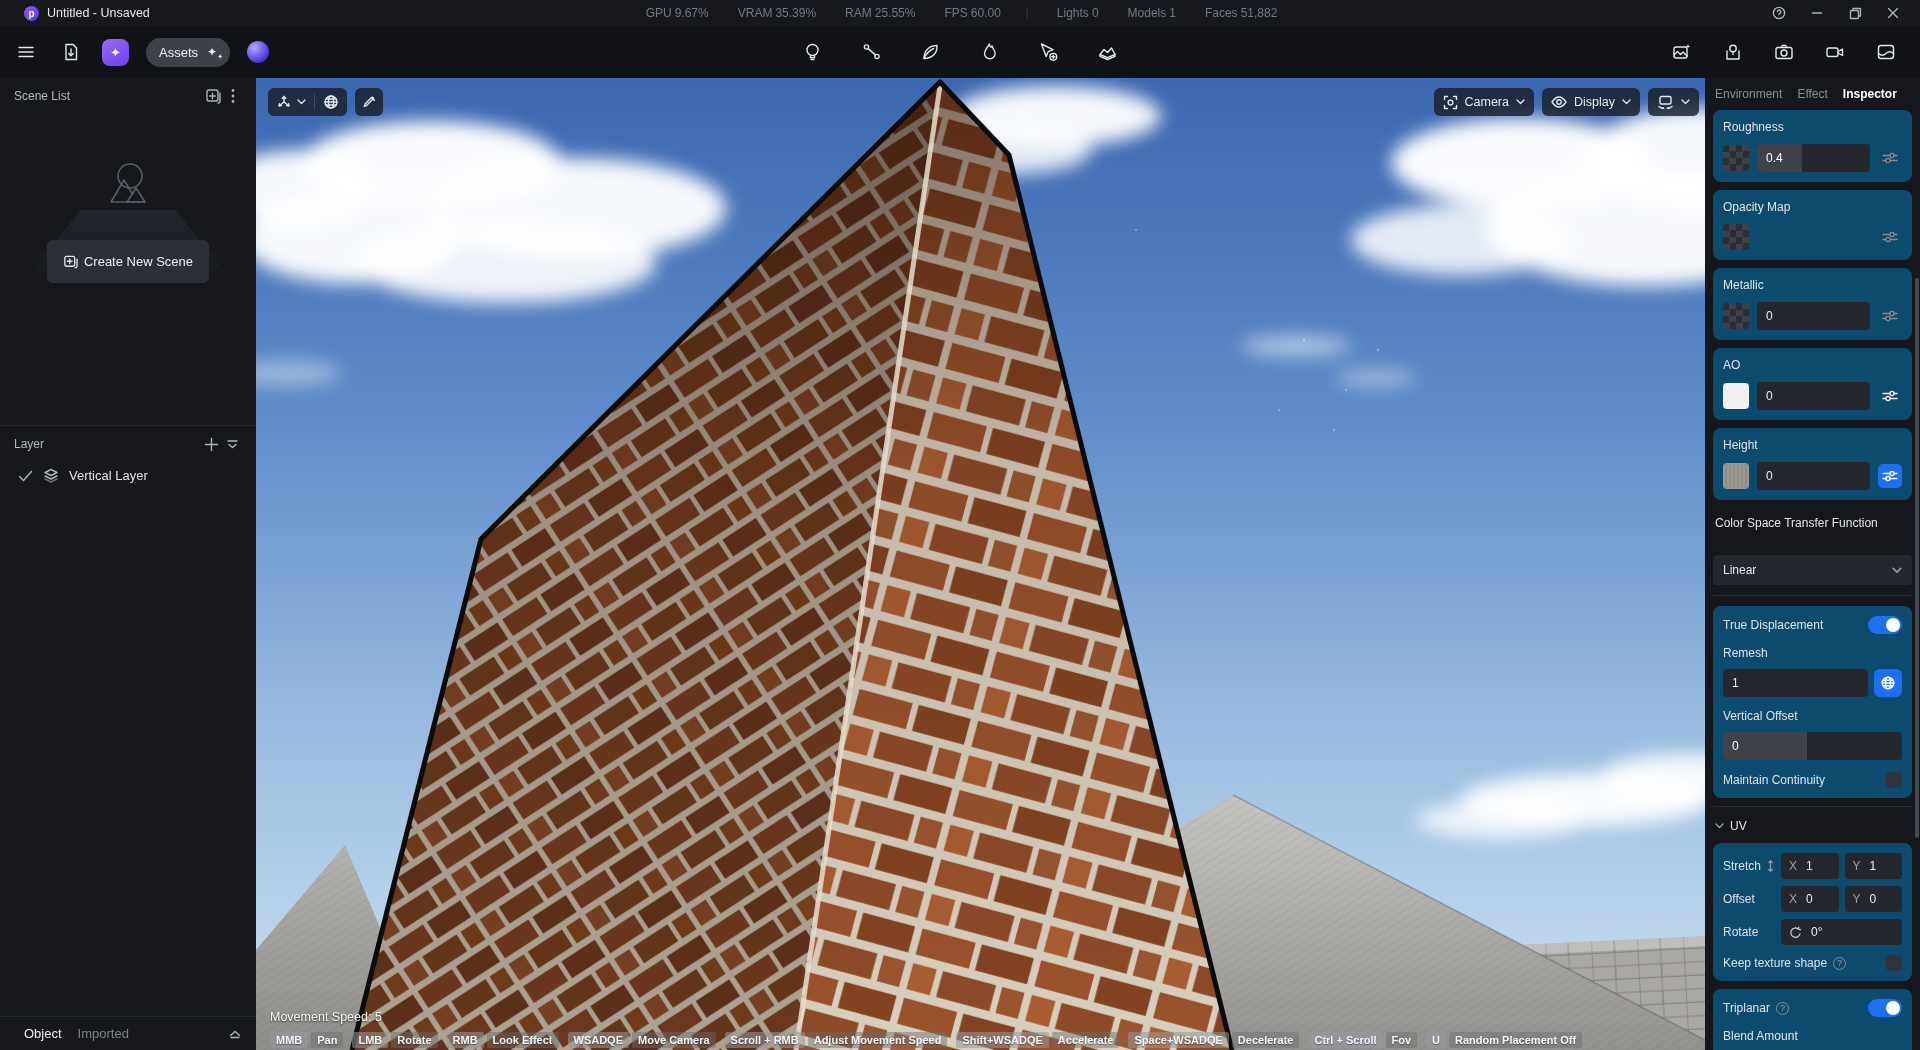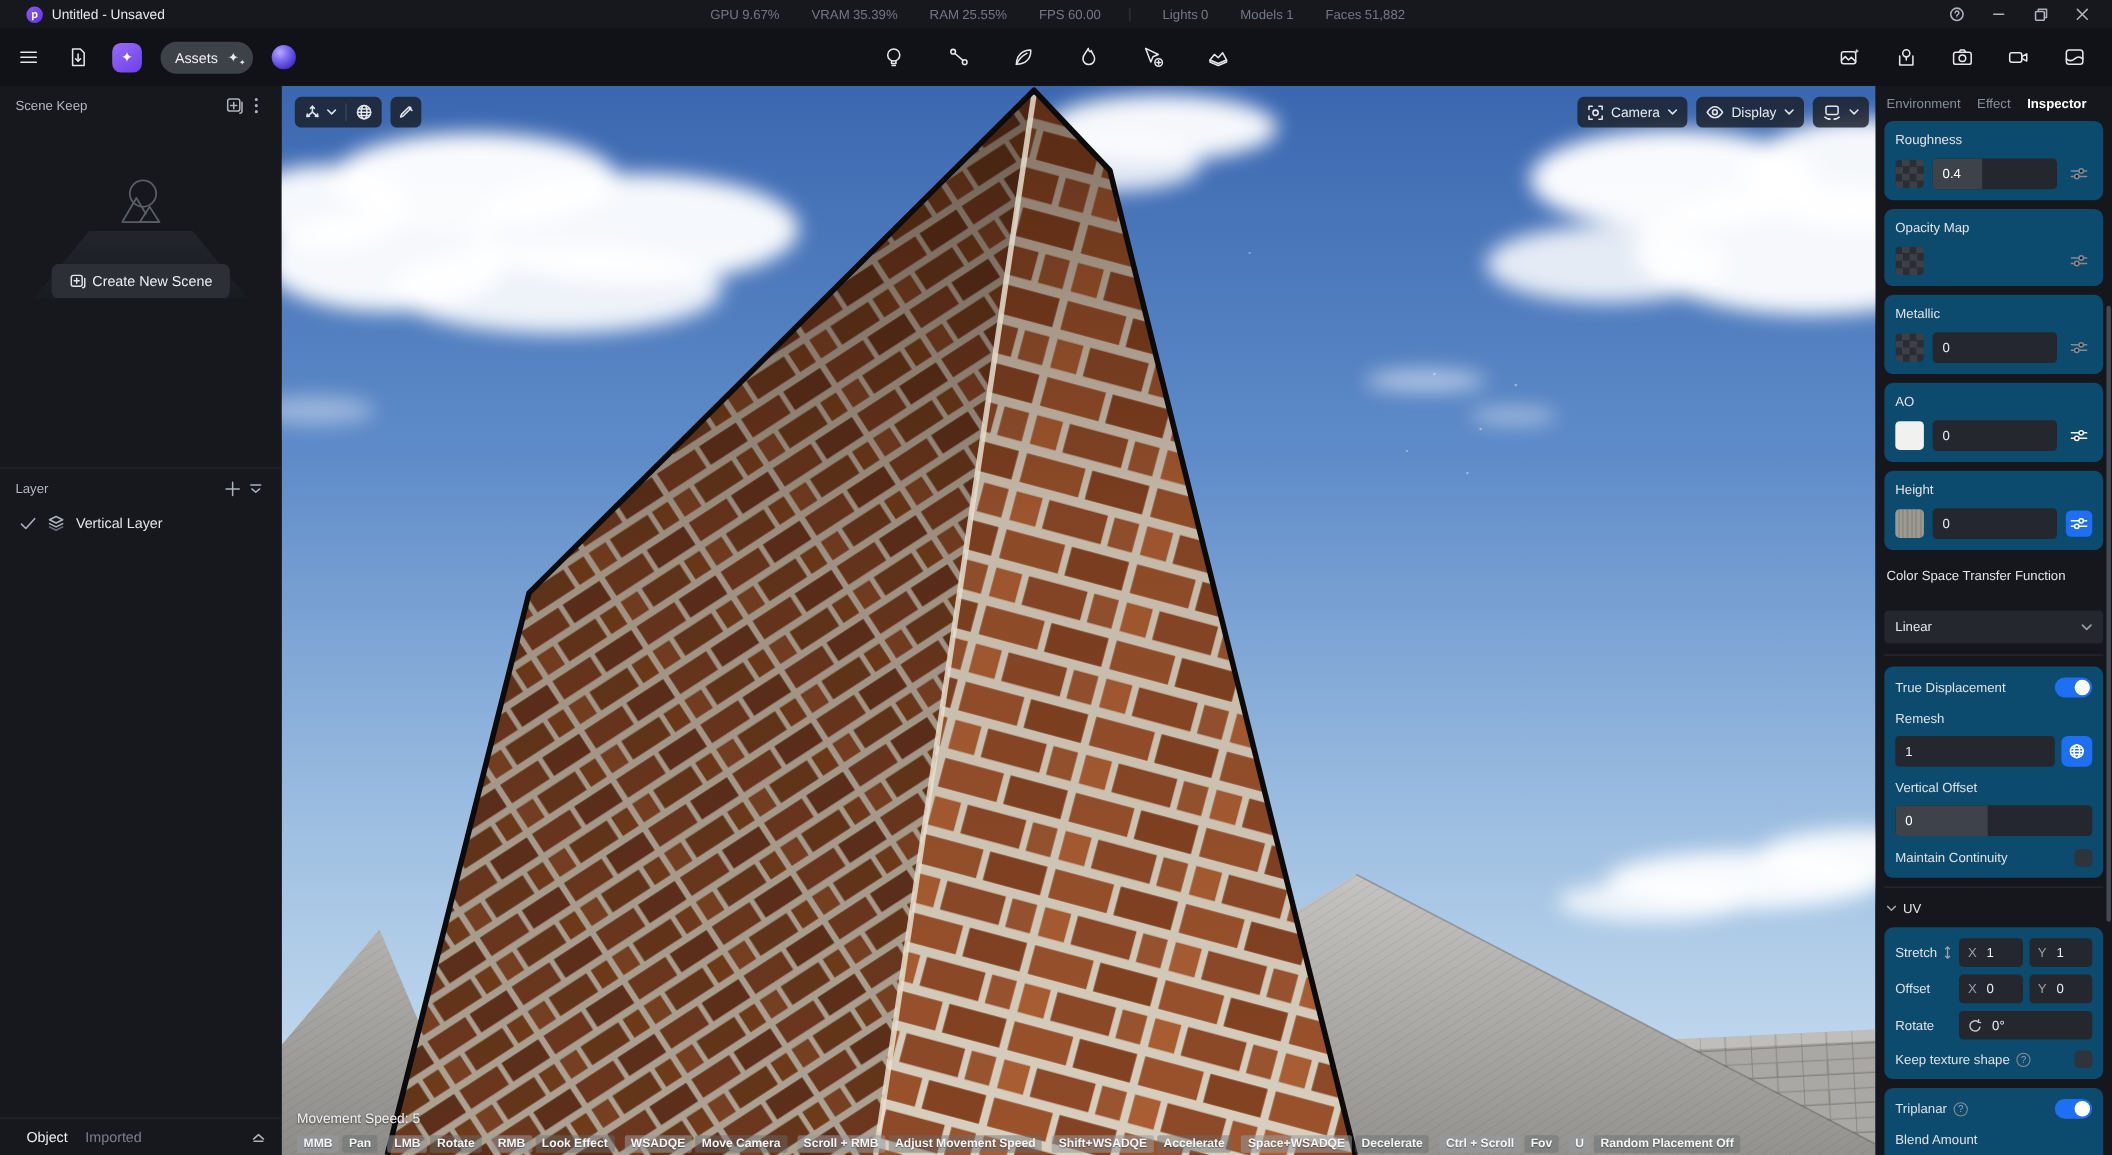--- a/index.html
+++ b/index.html
@@ -42,21 +42,21 @@
   
   .sidebar { position:absolute; top:78px; left:0; width:256px; bottom:0; background:#16181d; z-index:20;
     display:flex; flex-direction:column; }
   .panel-head { display:flex; align-items:center; height:36px; padding:0 14px; color:#b4b9c0; font-size:12px; }
   .panel-head .grow { flex:1; }
   .scene-section { height:347px; position:relative; }
   .empty { position:relative; height:200px; }
   .platform { position:absolute; top:96px; left:50%; transform:translateX(-50%); width:196px; height:62px;
     background:linear-gradient(#22252b,#181b20); clip-path:polygon(26% 0,74% 0,100% 100%,0 100%); }
   .empty-icon { position:absolute; top:40px; left:50%; transform:translateX(-50%); }
-  .create-btn { position:absolute; top:126px; left:50%; transform:translateX(-50%); height:31px;
+  .create-btn { position:absolute; top:126px; left:50%; transform:translateX(-50%); height:43px;
     background:#2c2f36; border-radius:6px; display:flex; align-items:center; gap:5px; padding:0 16px;
     color:#eceef1; font-size:13px; white-space:nowrap; }
   .layer-section { flex:1; border-top:1px solid #25282e; }
   .layer-row { display:flex; align-items:center; gap:10px; padding:6px 14px 6px 18px; color:#e3e5e9; font-size:13px; }
   .object-bar { height:34px; border-top:1px solid #25282e; display:flex; align-items:center; gap:16px;
     padding:0 14px 0 24px; font-size:13px; }
   .object-bar .active { color:#eef0f2; }
   .object-bar .inactive { color:#7b8088; }
   .object-bar .grow { flex:1; }
 
@@ -271,21 +271,21 @@
             <rect x="3.5" y="4.5" width="15" height="13" rx="2.5"></rect>
             <path d="M3.5 12.5c2.5 2.2 5 2.2 7.5 0s5-2.2 7.5 0"></path>
           </svg>
       </div>
     </div>
   </div>
 
   <aside class="sidebar">
     <div class="scene-section">
       <div class="panel-head">
-        <span>Scene Keep</span>
+        <span>Scene List</span>
         <span class="grow"></span>
         <span class="iconbtn" style="width:22px;height:22px">
           <svg width="17" height="17" viewBox="0 0 17 17" class="ic ic-dim">
               <rect x="2" y="2" width="11" height="11" rx="2"></rect>
               <path d="M7.5 5.2v5.6M4.7 8h5.6"></path>
               <path d="M15 5v8a2 2 0 0 1-2 2"></path>
             </svg>
         </span>
         <span class="iconbtn" style="width:18px;height:22px">
           <svg width="4" height="16" viewBox="0 0 4 16">

